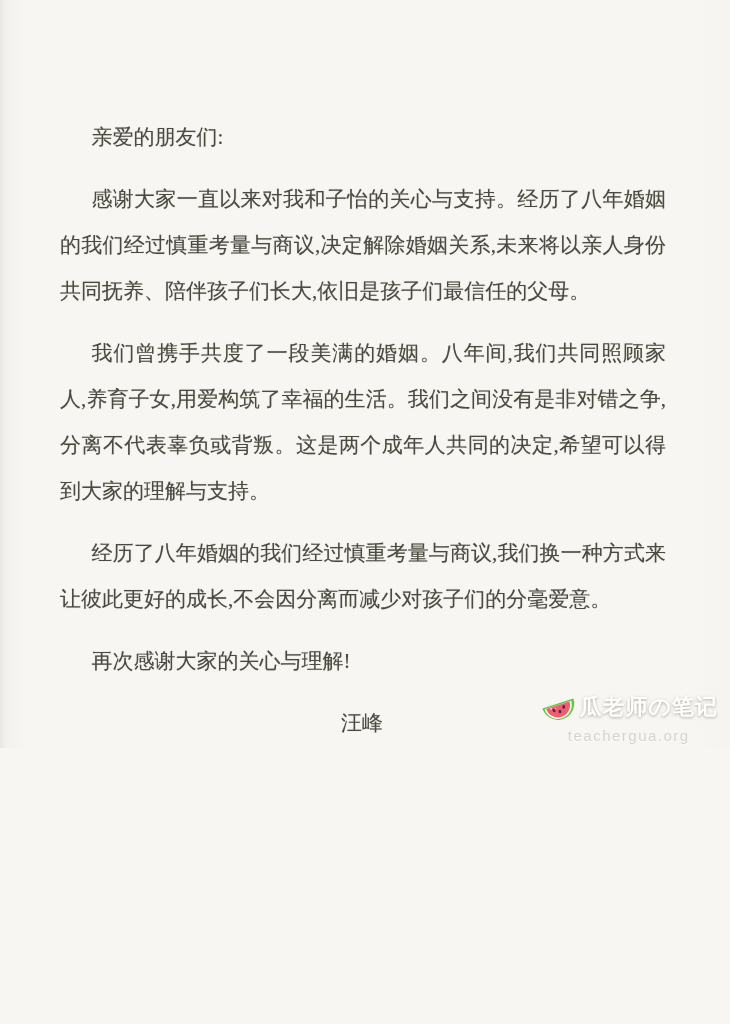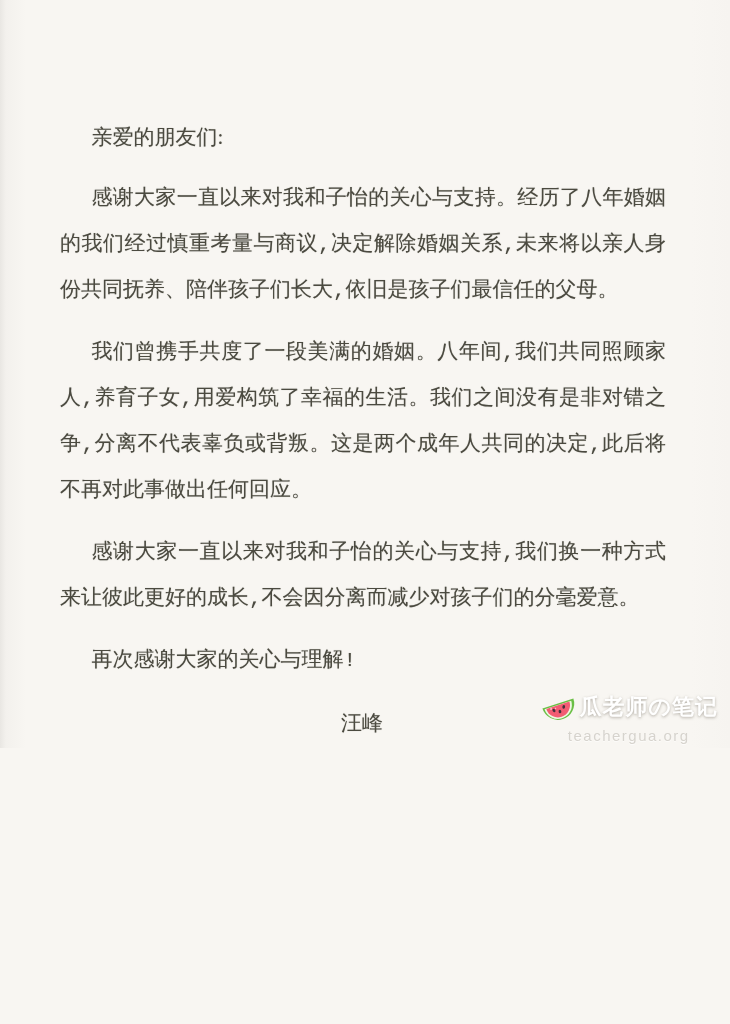--- a/index.html
+++ b/index.html
@@ -29,21 +29,20 @@
   }
   .salutation {
     text-indent: 1.5em;
     margin-bottom: 16px;
   }
   .para {
     text-indent: 1.5em;
     margin-bottom: 16px;
     text-align: justify;
     text-align-last: left;
-    font-family: Liberation Mono, monospace;
   }
   .signature {
     text-align: center;
     margin-top: 8px;
     padding-right: 2px;
   }
   .weibo-mark {
     position: absolute;
     left: 320px;
     top: 982px;
@@ -88,22 +87,22 @@
   }
 </style>
 </head>
 <body>
 
 <div class="screen">
 
   <div class="letter">
     <p class="salutation">亲爱的朋友们:</p>
     <p class="para">感谢大家一直以来对我和子怡的关心与支持。经历了八年婚姻的我们经过慎重考量与商议,决定解除婚姻关系,未来将以亲人身份共同抚养、陪伴孩子们长大,依旧是孩子们最信任的父母。</p>
-    <p class="para">我们曾携手共度了一段美满的婚姻。八年间,我们共同照顾家人,养育子女,用爱构筑了幸福的生活。我们之间没有是非对错之争,分离不代表辜负或背叛。这是两个成年人共同的决定,此后将不再对此事做出任何回应。</p>
-    <p class="para">感谢大家一直以来对我和子怡的关心与支持,我们换一种方式来让彼此更好的成长,不会因分离而减少对孩子们的分毫爱意。</p>
+    <p class="para">我们曾携手共度了一段美满的婚姻。八年间,我们共同照顾家人,养育子女,用爱构筑了幸福的生活。我们之间没有是非对错之争,分离不代表辜负或背叛。这是两个成年人共同的决定,希望可以得到大家的理解与支持。</p>
+    <p class="para">经历了八年婚姻的我们经过慎重考量与商议,我们换一种方式来让彼此更好的成长,不会因分离而减少对孩子们的分毫爱意。</p>
     <p class="para">再次感谢大家的关心与理解!</p>
     <p class="signature">汪峰</p>
   </div>
 
   <div class="weibo-mark">
     <span>
       <svg width="28" height="24" viewBox="0 0 28 24" fill="none">
         <ellipse cx="10.5" cy="15.5" rx="8" ry="6.2" stroke="#e9e6e1" stroke-width="2"></ellipse>
         <circle cx="10.5" cy="15.5" r="2.2" fill="#e9e6e1"></circle>
         <path d="M12 9.2 C12 5.5 15 3.5 18.5 4.2" stroke="#e9e6e1" stroke-width="2" stroke-linecap="round" fill="none"></path>

